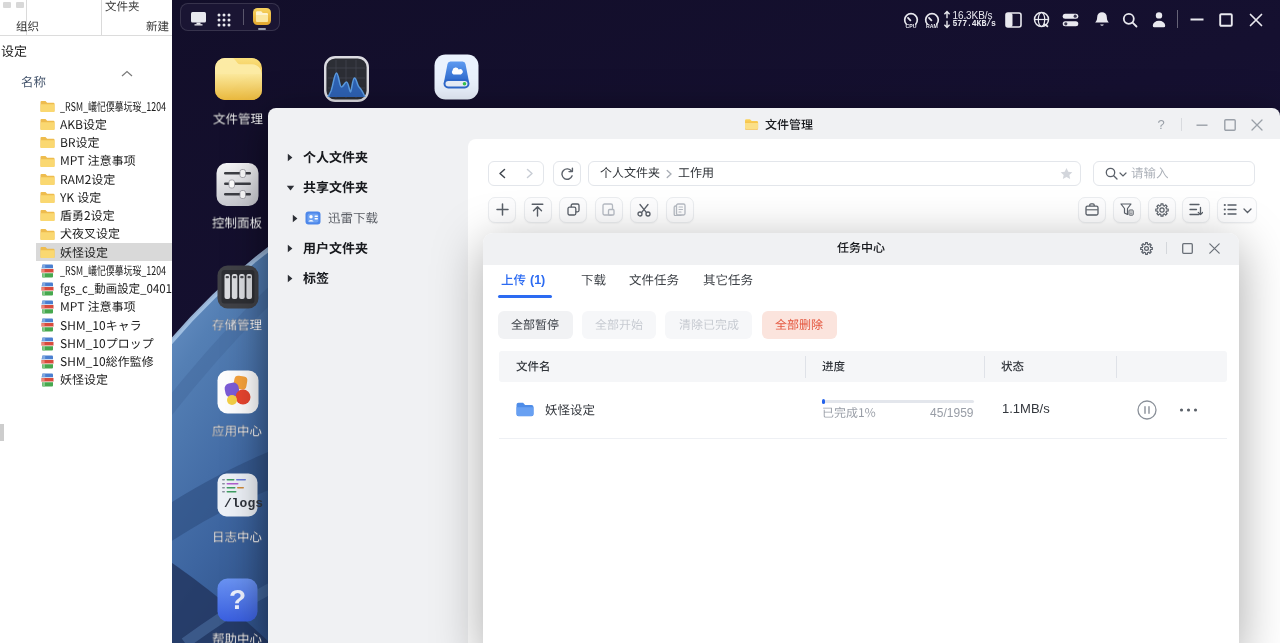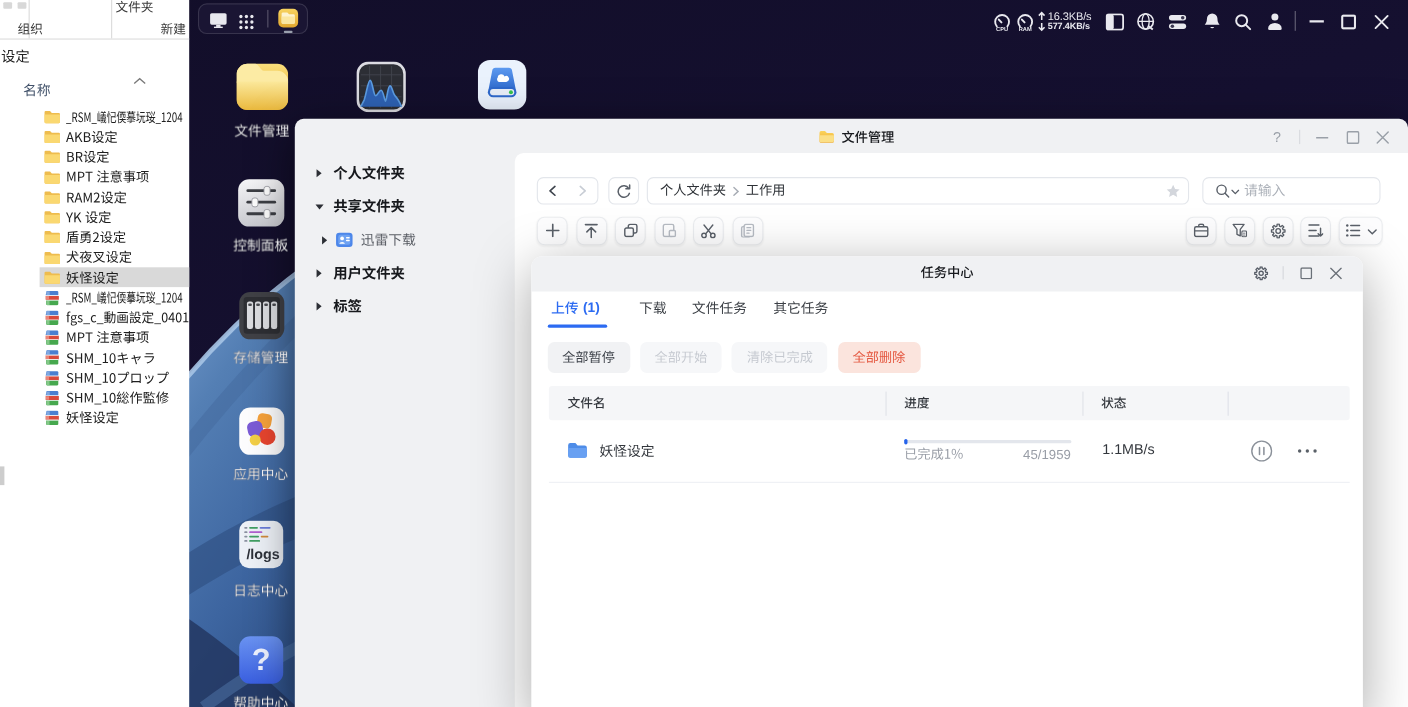--- a/index.html
+++ b/index.html
@@ -738,39 +738,39 @@
       </g>
     </svg>
     <svg style="position:absolute;left:212.3px;top:422.5px;overflow:visible" width="2" height="2">
       <g filter="drop-shadow(0 1px 1.2px rgba(0,0,0,0.75))" transform="translate(0,12.5) scale(0.01250,-0.01250)" fill="#f2f2f6">
         <use href="#r68" x="0"></use>
         <use href="#r69" x="1000"></use>
         <use href="#r70" x="2000"></use>
         <use href="#r71" x="3000"></use>
       </g>
     </svg>
-    <div style="position:absolute;left:224px;top:496px;font-family:Liberation Sans, sans-serif;font-size:13px;font-weight:bold;color:#2c3038">/logs</div>
+    <div style="position:absolute;left:224px;top:496px;font-family:Liberation Mono, monospace;font-size:13px;font-weight:bold;color:#2c3038">/logs</div>
     <svg style="position:absolute;left:212.3px;top:528.5px;overflow:visible" width="2" height="2">
       <g filter="drop-shadow(0 1px 1.2px rgba(0,0,0,0.75))" transform="translate(0,12.5) scale(0.01250,-0.01250)" fill="#f2f2f6">
         <use href="#r72" x="0"></use>
         <use href="#r73" x="1000"></use>
         <use href="#r70" x="2000"></use>
         <use href="#r71" x="3000"></use>
       </g>
     </svg>
     <svg style="position:absolute;left:212.3px;top:630.5px;overflow:visible" width="2" height="2">
       <g filter="drop-shadow(0 1px 1.2px rgba(0,0,0,0.75))" transform="translate(0,12.5) scale(0.01250,-0.01250)" fill="#f2f2f6">
         <use href="#r74" x="0"></use>
         <use href="#r75" x="1000"></use>
         <use href="#r70" x="2000"></use>
         <use href="#r71" x="3000"></use>
       </g>
     </svg>
     <div style="position:absolute;left:952.5px;top:10.9px;font-family:'Liberation Sans',sans-serif;font-size:10px;font-weight:normal;color:#e9e9ef;line-height:1.04;white-space:pre;letter-spacing:-0.1px">16.3KB/s</div>
-    <div style="position:absolute;left:952.5px;top:19.9px;font-family:Liberation Sans, sans-serif;font-size:8.2px;font-weight:bold;color:#e9e9ef;line-height:1.04;white-space:pre;letter-spacing:-0.1px">577.4KB/s</div>
+    <div style="position:absolute;left:952.5px;top:19.9px;font-family:Liberation Mono, monospace;font-size:8.2px;font-weight:bold;color:#e9e9ef;line-height:1.04;white-space:pre;letter-spacing:-0.1px">577.4KB/s</div>
     <svg style="position:absolute;left:765px;top:116.8px;overflow:visible" width="2" height="2">
       <g transform="translate(0,12) scale(0.01200,-0.01200)" fill="#191b1f">
         <use href="#m0" x="0"></use>
         <use href="#m1" x="1000"></use>
         <use href="#m2" x="2000"></use>
         <use href="#m3" x="3000"></use>
       </g>
     </svg>
     <svg style="position:absolute;left:1155px;top:117px" width="12" height="15" viewBox="0 0 12 15">
       <text x="6" y="12" font-family="Liberation Sans" font-size="13" fill="#9aa0a8" text-anchor="middle">?</text>

